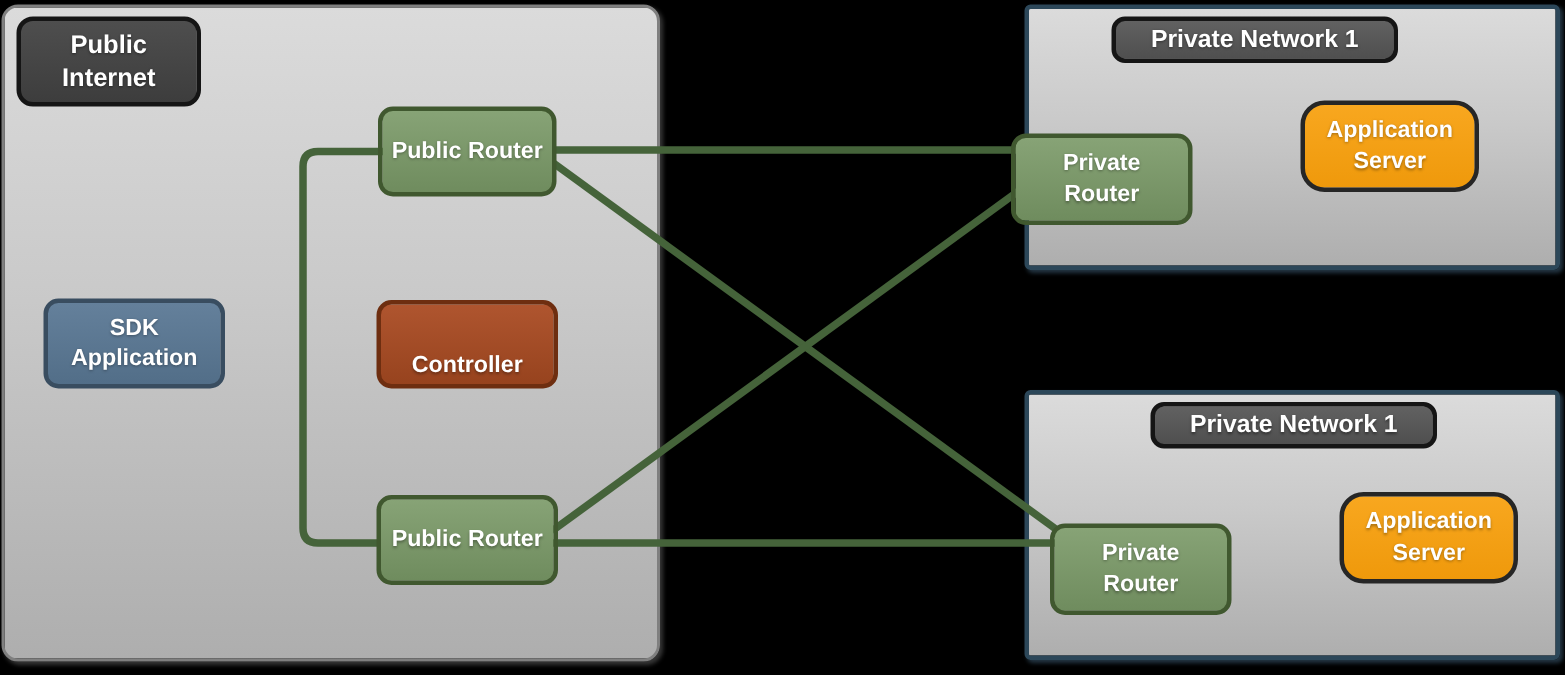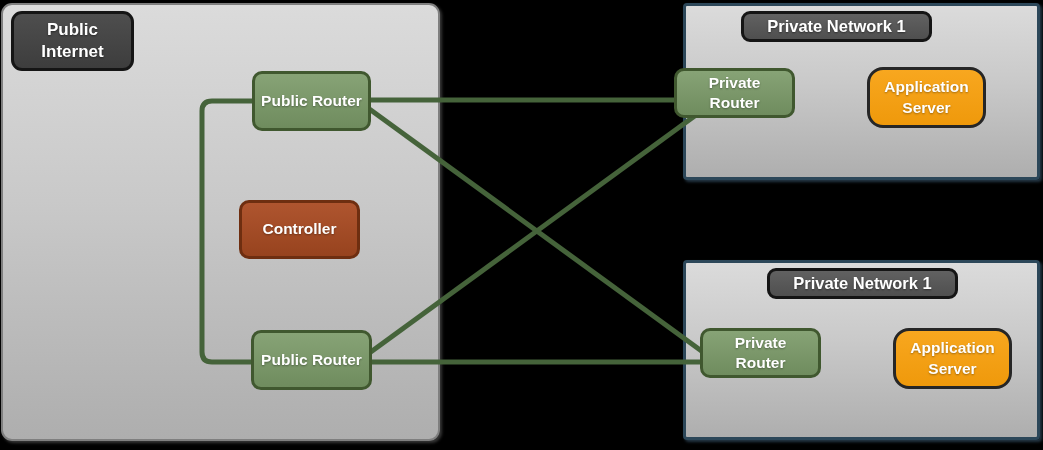--- a/index.html
+++ b/index.html
@@ -81,25 +81,25 @@
     background: linear-gradient(180deg, #af552f 0%, #97431e 100%);
     border-color: #6e2e10;
   }
   .node-orange {
     background: linear-gradient(180deg, #f8a71f 0%, #ef990b 100%);
     border-color: #262626;
     border-radius: 16px;
   }
   
   .sdk-application  { left: 28px;  top: 196px; width: 121px; height: 60px; }
-  .controller       { left: 238px; top: 197px; width: 121px; height: 59px; }
+  .controller       { left: 250px; top: 197px; width: 121px; height: 59px; align-items: flex-end; }
   .public-router-top    { left: 251px; top: 68px;  width: 119px; height: 60px; }
   .public-router-bottom { left: 250px; top: 327px; width: 121px; height: 60px; }
   
-  .private-router { left: 17px;  width: 121px; height: 50px; }
+  .private-router { left: 17px;  width: 121px; height: 61px; margin-top: 21px; }
   .app-server     { left: 210px; width: 119px; height: 61px; }
   .pn1 .private-router { top: 65px; }
   .pn1 .app-server     { top: 64px; }
   .pn2 .private-router { top: 68px; }
   .pn2 .app-server     { top: 68px; }
 
   
   svg.wires {
     position: absolute; left: 0; top: 0;
     width: 1043px; height: 450px;
@@ -132,20 +132,23 @@
 
     <line x1="368" y1="354" x2="707" y2="107"></line>
 
     <line x1="367" y1="362" x2="707" y2="362"></line>
   </svg>
 
   <div style="position:absolute; left:1px; top:3px; width:439px; height:356px;">
     <div class="dark-label public-internet-label">
       <span>Public Internet</span>
     </div>
+    <div class="node node-blue sdk-application">
+      <span>SDK Application</span>
+    </div>
     <div class="node node-rust controller">
       <span>Controller</span>
     </div>
     <div class="node node-green public-router-top">
       <span>Public Router</span>
     </div>
     <div class="node node-green public-router-bottom">
       <span>Public Router</span>
     </div>
   </div>

